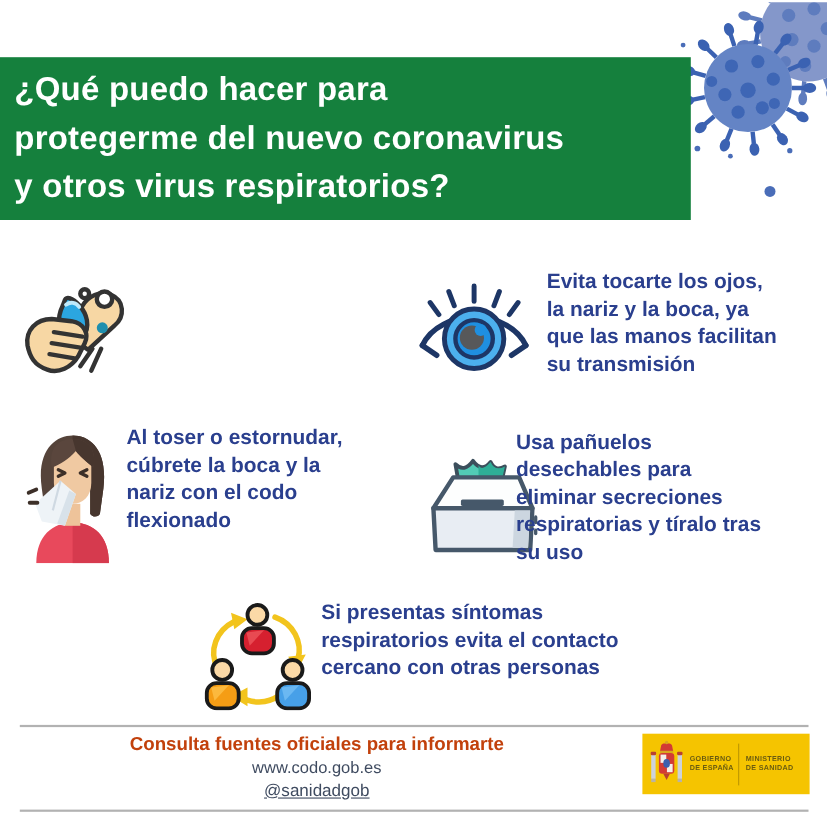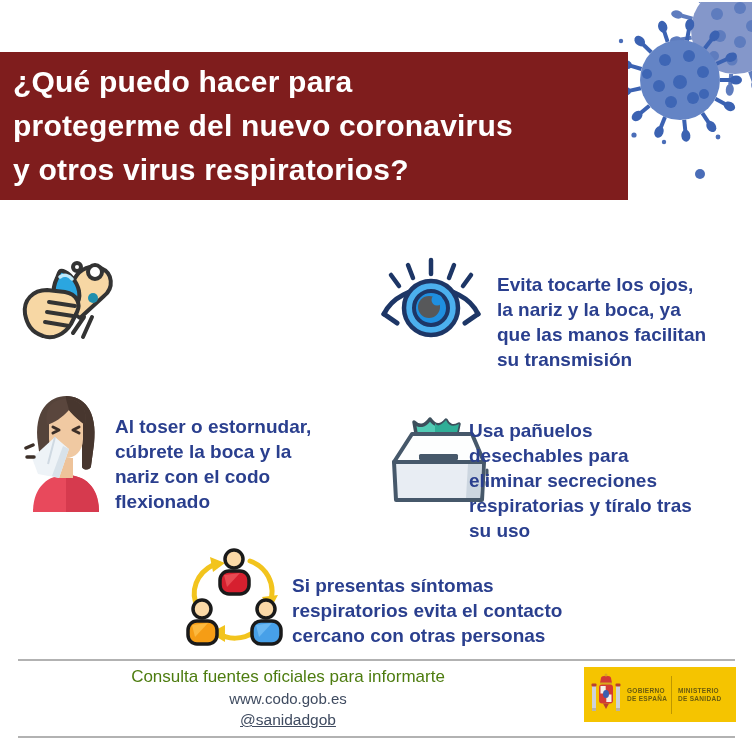--- a/index.html
+++ b/index.html
@@ -1,46 +1,46 @@
 <!DOCTYPE html>
 <html><head>
 <meta charset="utf-8">
 <style>
   html,body{margin:0;padding:0;background:#fff;}
   body{width:752px;height:753px;overflow:hidden;font-family:"Liberation Sans",sans-serif;position:relative;}
   .stage{position:absolute;inset:0;}
 
   
-  .banner{position:absolute;left:0;top:52px;width:628px;height:148px;background:#7f1d1d;z-index:2;}
+  .banner{position:absolute;left:0;top:52px;width:628px;height:148px;background:#15803d;z-index:2;}
   .banner h1{margin:0;padding:8px 0 0 13px;color:#ffffff;font-size:30px;line-height:44px;font-weight:bold;white-space:pre-line;letter-spacing:.2px;}
 
   .virus-wrap{position:absolute;left:614px;top:2px;width:138px;height:188px;z-index:1;}
 
   
-  .tip{position:absolute;margin-top:28px;}
+  .tip{position:absolute;}
   .tip .txt{color:#2a3f8e;font-weight:bold;font-size:19px;line-height:25px;white-space:pre-line;}
   .icon-box{position:absolute;}
 
   #tip1-icon{left:18px;top:260px;width:104px;height:98px;}
   #tip1-text{left:128px;top:276px;width:240px;}
   #tip2-icon{left:378px;top:254px;width:106px;height:88px;}
   #tip2-text{left:497px;top:244px;width:245px;}
   #tip3-icon{left:24px;top:390px;width:84px;height:122px;}
   #tip3-text{left:115px;top:386px;width:245px;}
   #tip4-icon{left:380px;top:398px;width:112px;height:106px;}
   #tip4-text{left:469px;top:390px;width:256px;}
   #tip5-icon{left:182px;top:548px;width:106px;height:98px;}
   #tip5-text{left:292px;top:545px;width:340px;}
 
   
   .rule{position:absolute;left:18px;width:717px;height:2px;background:#b2b2b2;}
   #rule-top{top:659px;}
   #rule-bottom{top:736px;}
   .footer-text{position:absolute;left:98px;top:666px;width:380px;text-align:center;}
-  .footer-text .head{color:#4d7c0f;font-weight:normal;font-size:17px;line-height:22px;}
+  .footer-text .head{color:#c2410c;font-weight:bold;font-size:17px;line-height:22px;}
   .footer-text .site{color:#3f4b60;font-size:15px;line-height:21px;}
   .footer-text .social{color:#3f4b60;font-size:15.5px;line-height:21px;text-decoration:underline;}
 
   .gov-logo{position:absolute;left:584px;top:667px;width:152px;height:55px;background:#f5c400;display:flex;align-items:center;}
   .gov-logo .arms{margin-left:7px;flex:0 0 auto;}
   .gov-logo .block{font-size:6.5px;font-weight:bold;color:#6b5c10;line-height:8px;letter-spacing:.3px;}
   .gov-logo .b1{margin-left:6px;width:42px;}
   .gov-logo .divider{width:1px;height:38px;background:rgba(90,70,0,.35);margin:0 6px 0 2px;}
   .gov-logo .b2{width:44px;}
 </style>

